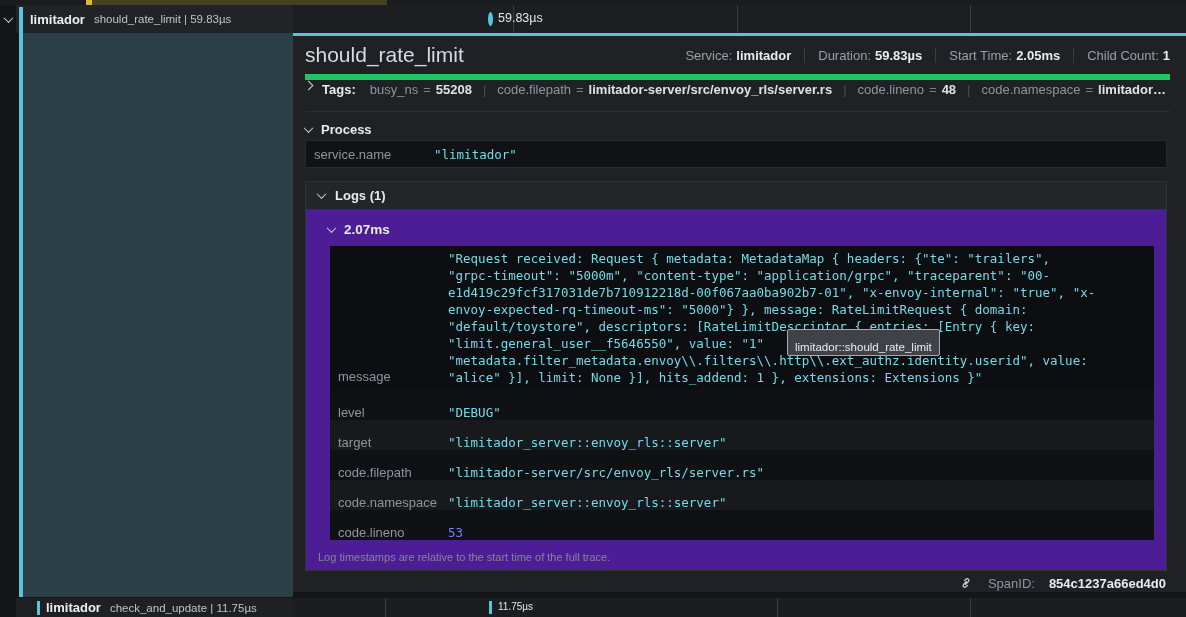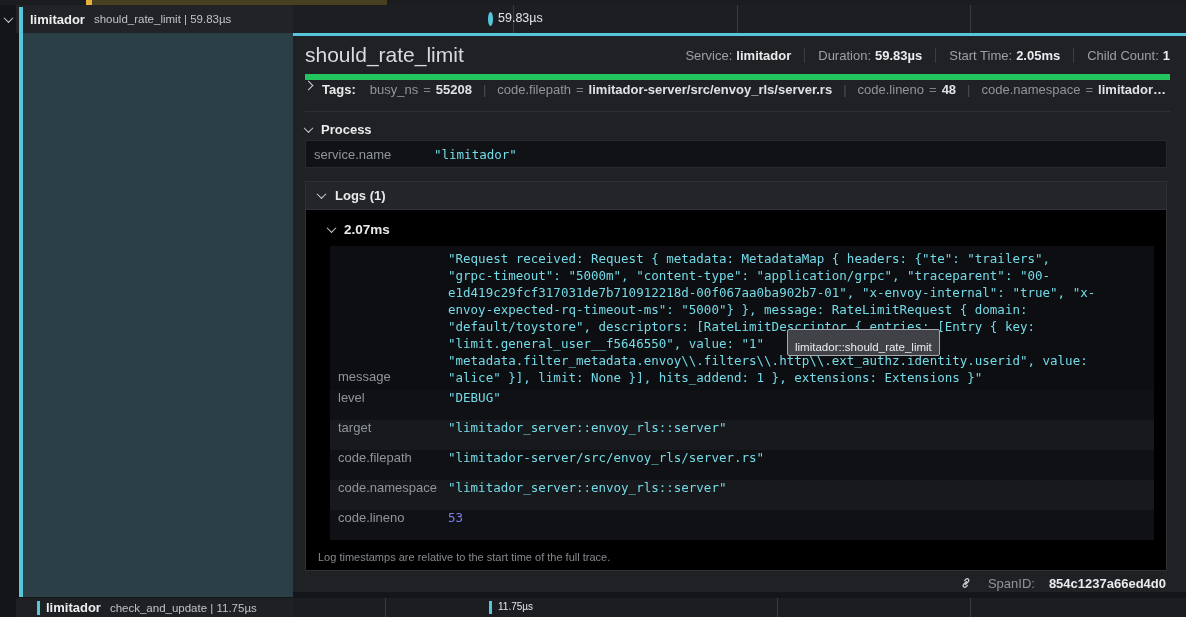--- a/index.html
+++ b/index.html
@@ -61,28 +61,28 @@
   .sec-header{position:absolute; left:12px; display:flex; align-items:center; gap:9px;
               font-size:13px; font-weight:bold; color:#e8eaec; cursor:pointer;}
   .process-header{top:84px; height:18px;}
   .process-row{position:absolute; left:12px; right:19px; top:104px; height:28px;
                background:#101215; border:1px solid #26292d;
                display:flex; align-items:center; font-size:13px;}
   .kv-key{width:128px; padding-left:8px; color:#8f959b; flex:none;}
   .kv-val{font-family:"DejaVu Sans Mono", monospace; font-size:12.5px; color:#74dbe8;}
   
   .logs-sec{position:absolute; left:12px; right:19px; top:145px; height:390px;
-            border:1px solid #2e3136; background:#000000;}
+            border:1px solid #2e3136; background:#4c1d95;}
   .logs-header{height:28px; background:#232529; border-bottom:1px solid #2e3136;
                display:flex; align-items:center; gap:10px; padding-left:12px;
                font-size:13px; font-weight:bold; color:#e8eaec; cursor:pointer;}
   .log-time{position:absolute; left:22px; top:40px; display:flex; align-items:center; gap:9px;
             font-size:13.5px; font-weight:bold; color:#e8eaec; cursor:pointer;}
   .log-table{position:absolute; left:24px; right:12px; top:64px;}
-  .lrow{display:flex; align-items:flex-start; min-height:30px; font-size:13px;}
+  .lrow{display:flex; align-items:flex-end; min-height:30px; font-size:13px;}
   .lrow:nth-child(even){background:#101114;}
   .lrow:nth-child(odd){background:#17191d;}
   .lrow .kv-key{width:118px;}
   .lrow-message{background:#0d0e11 !important; align-items:flex-end; padding:4px 0;}
   .lrow-message .kv-key{padding-bottom:2px;}
   .mline{font-family:"DejaVu Sans Mono", monospace; font-size:12.5px; line-height:17px;
          color:#74dbe8; white-space:pre;}
   .num{color:#7b7ff2;}
   .lognote{position:absolute; left:12px; bottom:7px; font-size:11px; color:#84888d;}
   

